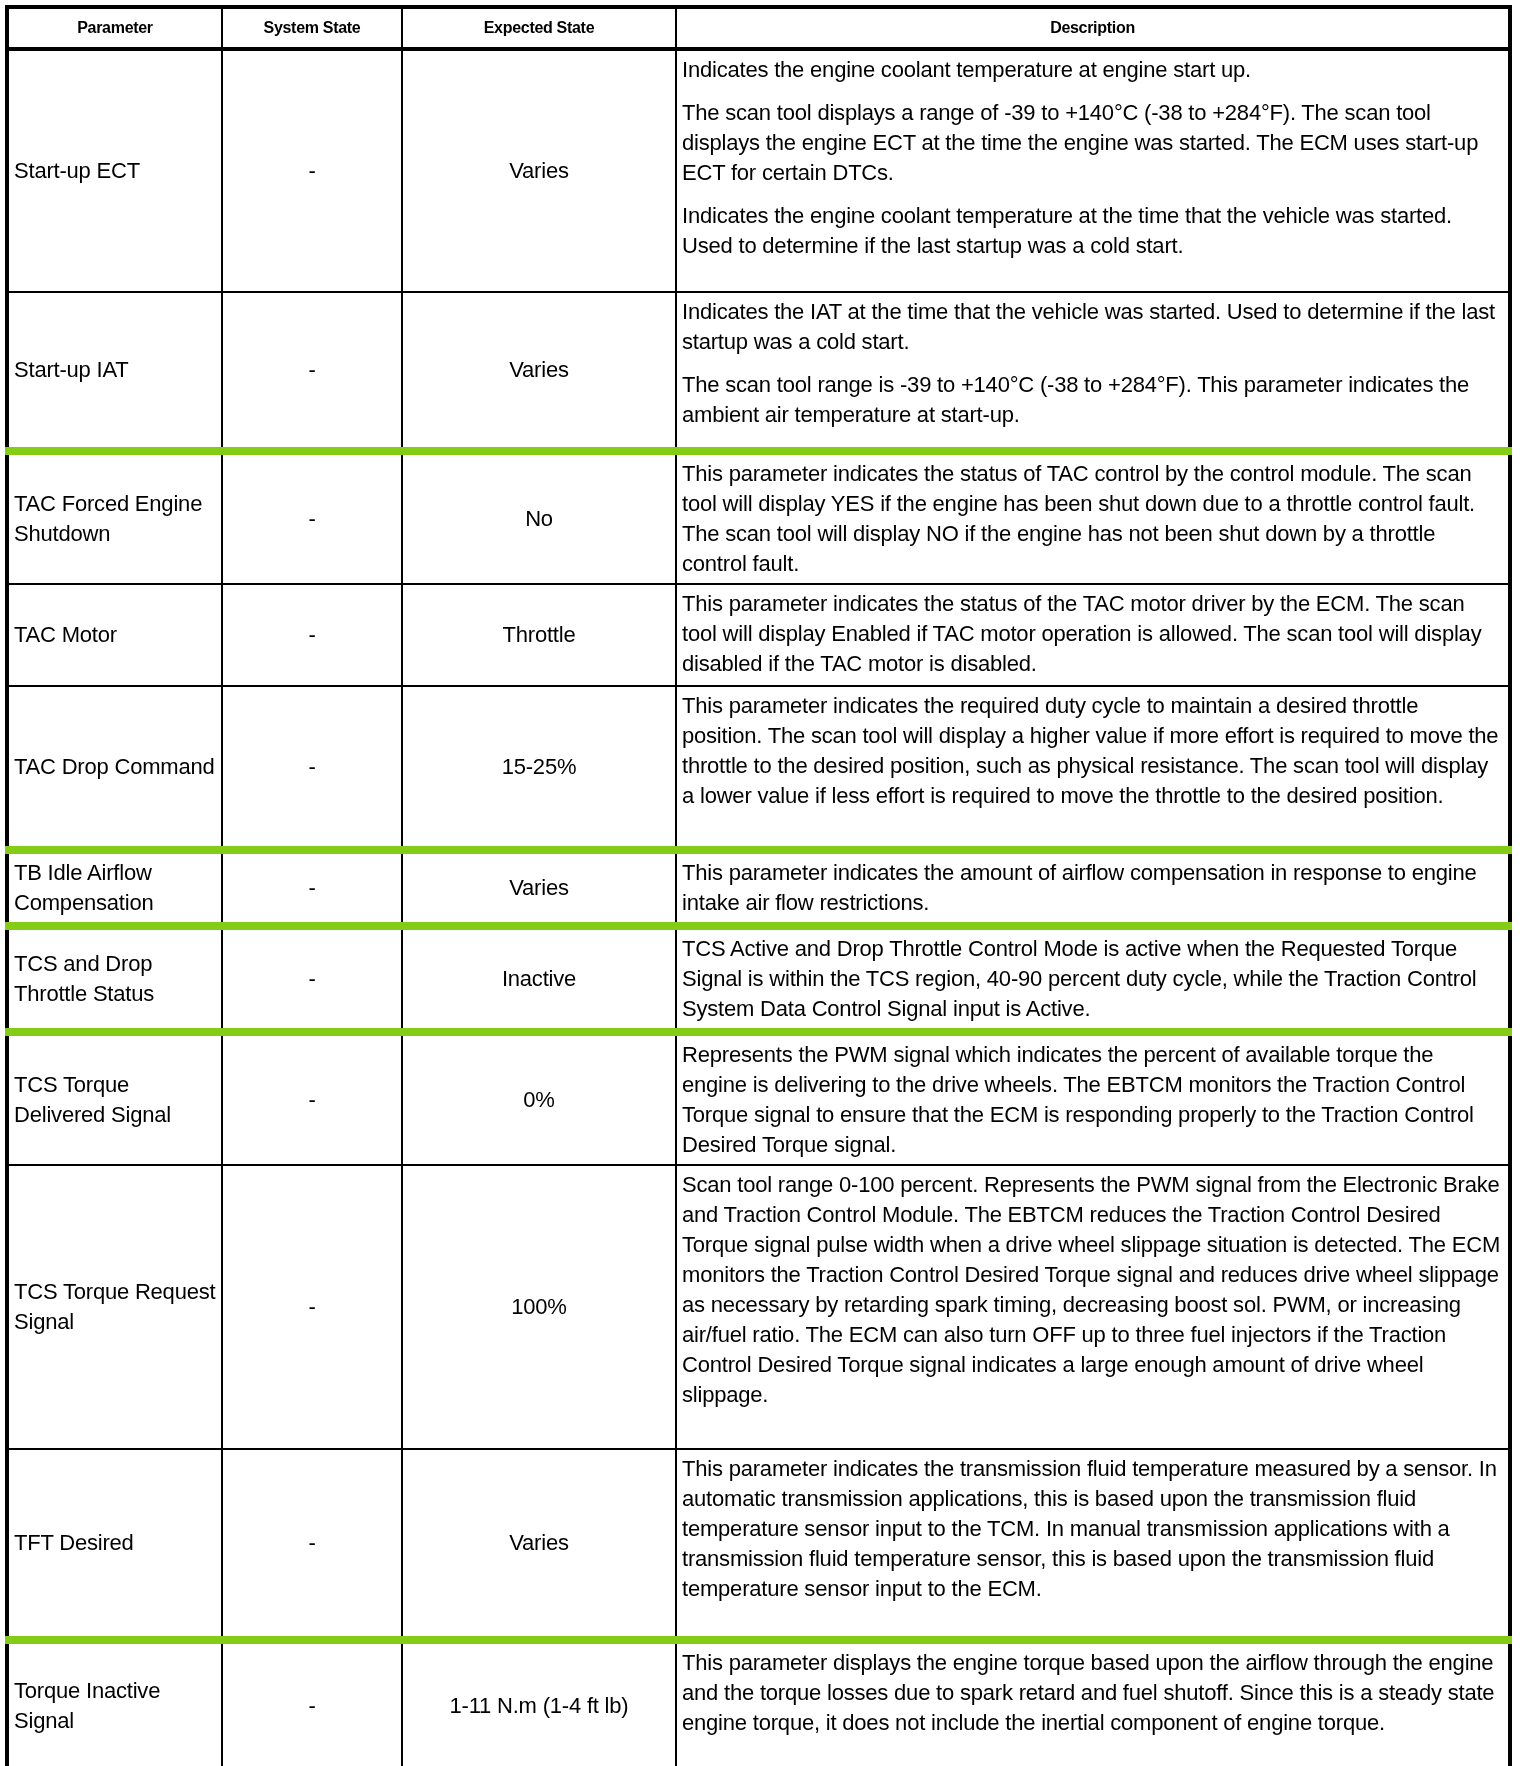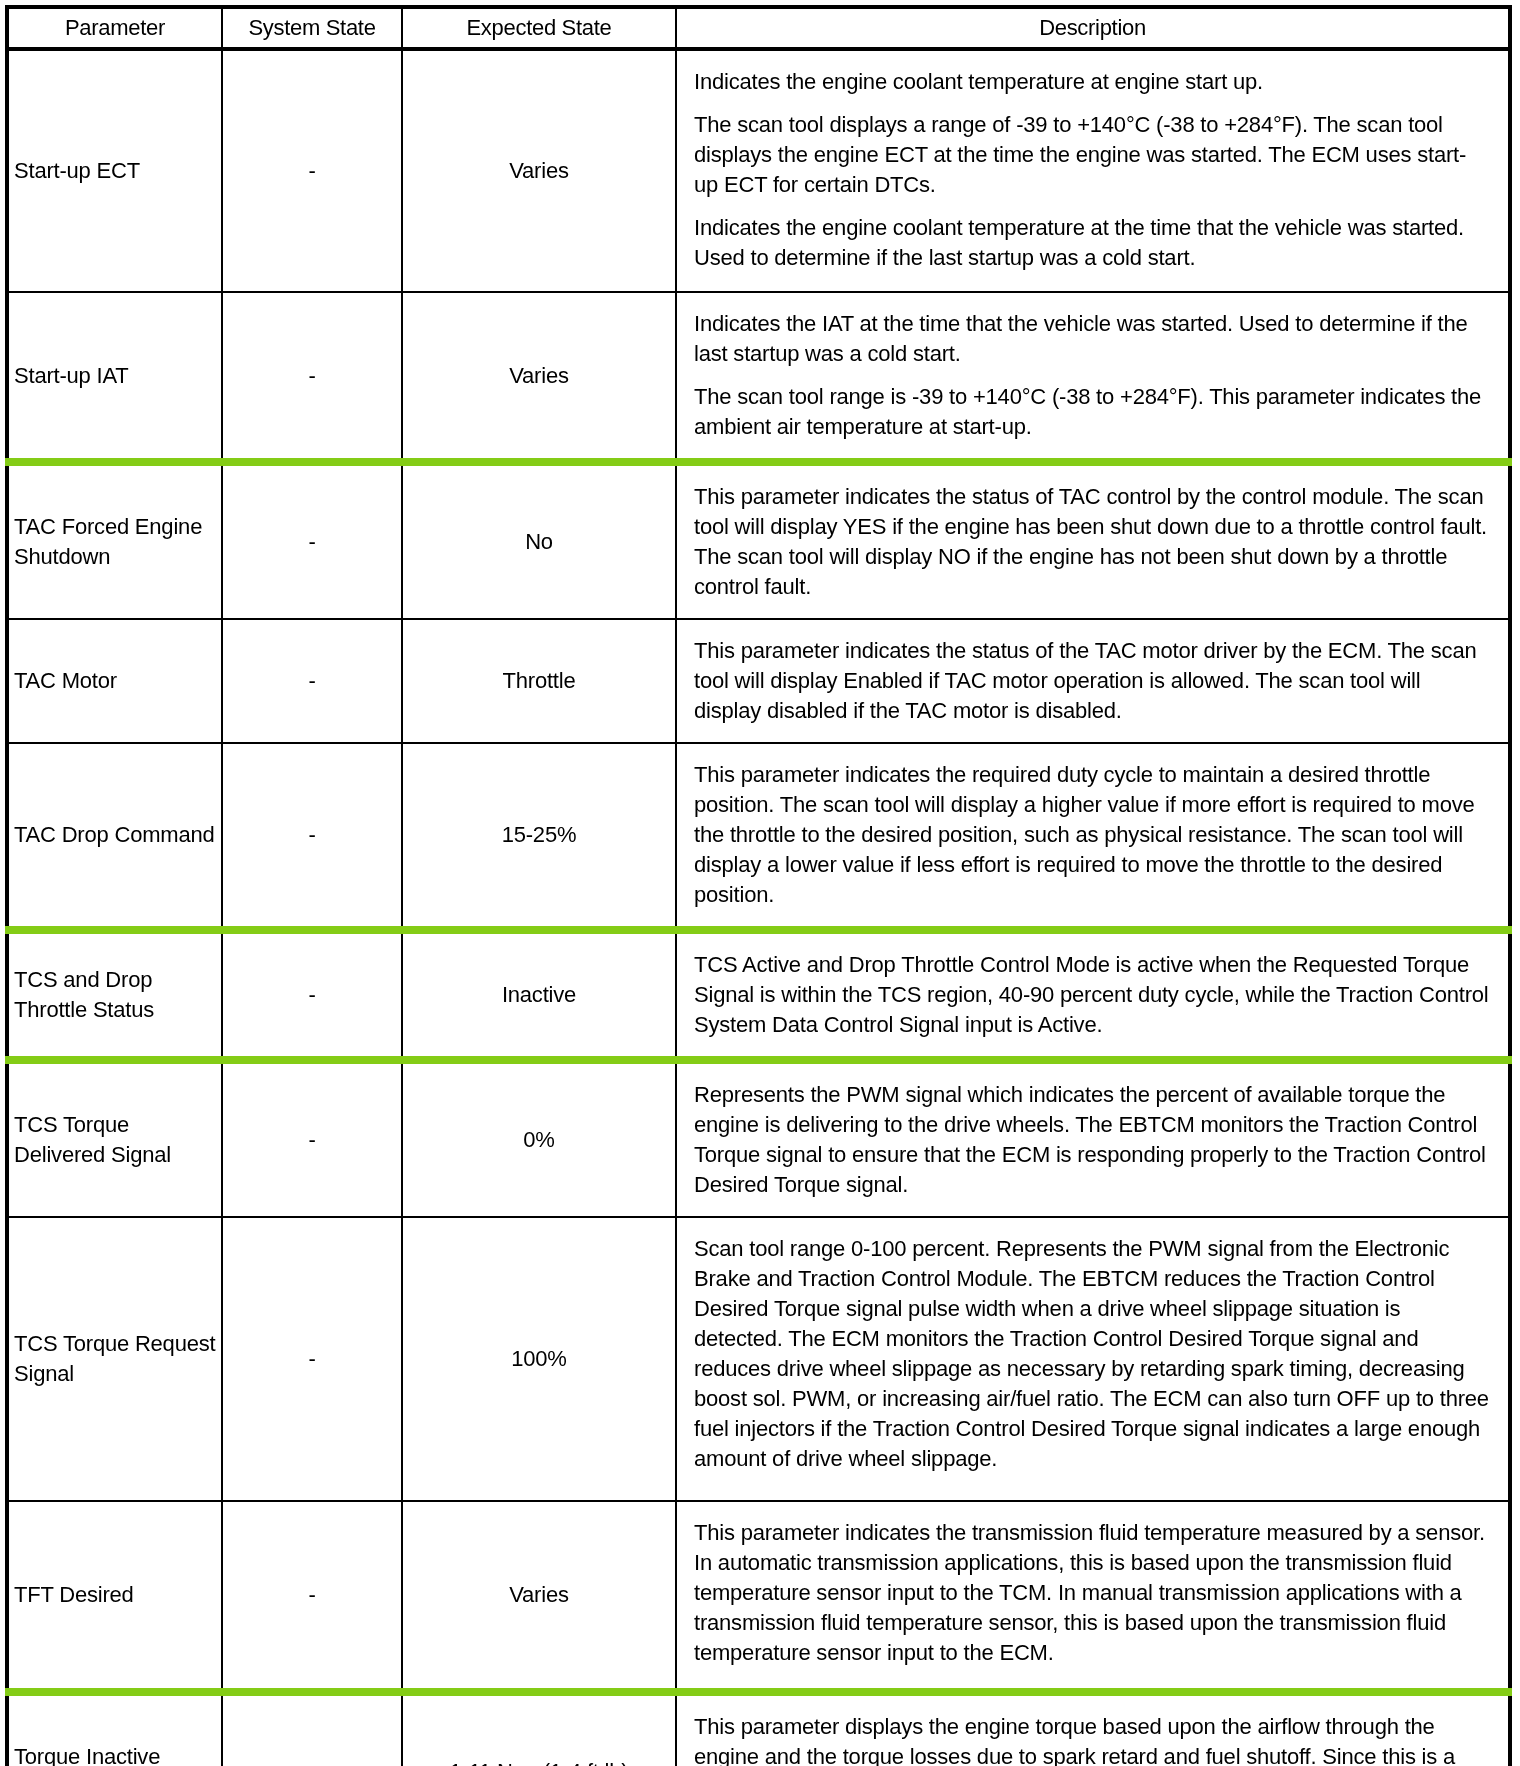--- a/index.html
+++ b/index.html
@@ -24,22 +24,22 @@
       border: 4px solid #000;
       table-layout: fixed;
     }
     table.data-table th,
     table.data-table td {
       border: 2px solid #000;
       padding: 0;
       vertical-align: middle;
     }
     table.data-table th {
-      font-weight: normal;
-      font-size: 22px;
+      font-weight: bold;
+      font-size: 16px;
       height: 38px;
       text-align: center;
       border-bottom: 4px solid #000;
       letter-spacing: -0.3px;
     }
     table.data-table td {
       font-size: 22px;
       line-height: 30px;
       letter-spacing: -0.2px;
     }
@@ -48,21 +48,21 @@
       padding-left: 5px !important;
     }
     td.state, td.expected {
       text-align: center;
     }
     td.desc {
       padding: 4px 6px 4px 5px !important;
       vertical-align: top !important;
     }
     td.desc p {
-      margin: 12px;
+      margin: 0;
     }
     td.desc p + p {
       margin-top: 13px;
     }
     tr.thick-top td {
       border-top: 8px solid #84cc16;
     }
     .col-param { width: 215px; }
     .col-state { width: 180px; }
     .col-expected { width: 274px; }
@@ -129,20 +129,28 @@
 
     <tr style="height:164px;">
       <td class="param">TAC Drop Command</td>
       <td class="state">-</td>
       <td class="expected">15-25%</td>
       <td class="desc">
         <p>This parameter indicates the required duty cycle to maintain a desired throttle position. The scan tool will display a higher value if more effort is required to move the throttle to the desired position, such as physical resistance. The scan tool will display a lower value if less effort is required to move the throttle to the desired position.</p>
       </td>
     </tr>
 
+    <tr class="thick-top" style="height:70px;">
+      <td class="param">TB Idle Airflow Compensation</td>
+      <td class="state">-</td>
+      <td class="expected">Varies</td>
+      <td class="desc">
+        <p>This parameter indicates the amount of airflow compensation in response to engine intake air flow restrictions.</p>
+      </td>
+    </tr>
 
     <tr class="thick-top" style="height:104px;">
       <td class="param">TCS and Drop Throttle Status</td>
       <td class="state">-</td>
       <td class="expected">Inactive</td>
       <td class="desc">
         <p>TCS Active and Drop Throttle Control Mode is active when the Requested Torque Signal is within the TCS region, 40-90 percent duty cycle, while the Traction Control System Data Control Signal input is Active.</p>
       </td>
     </tr>
 

